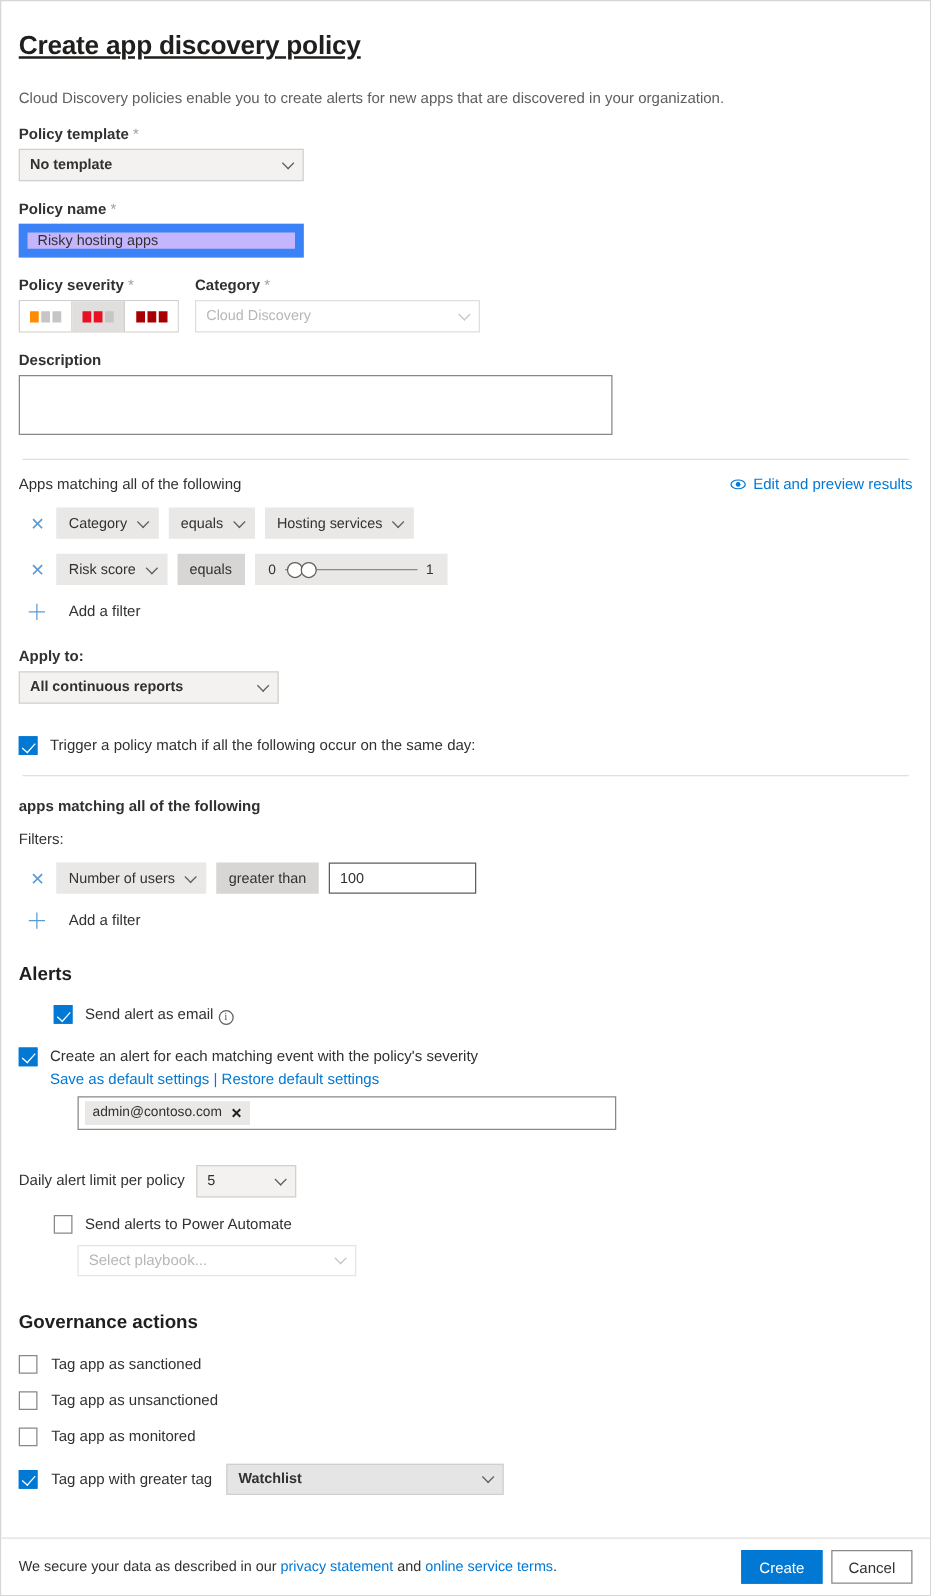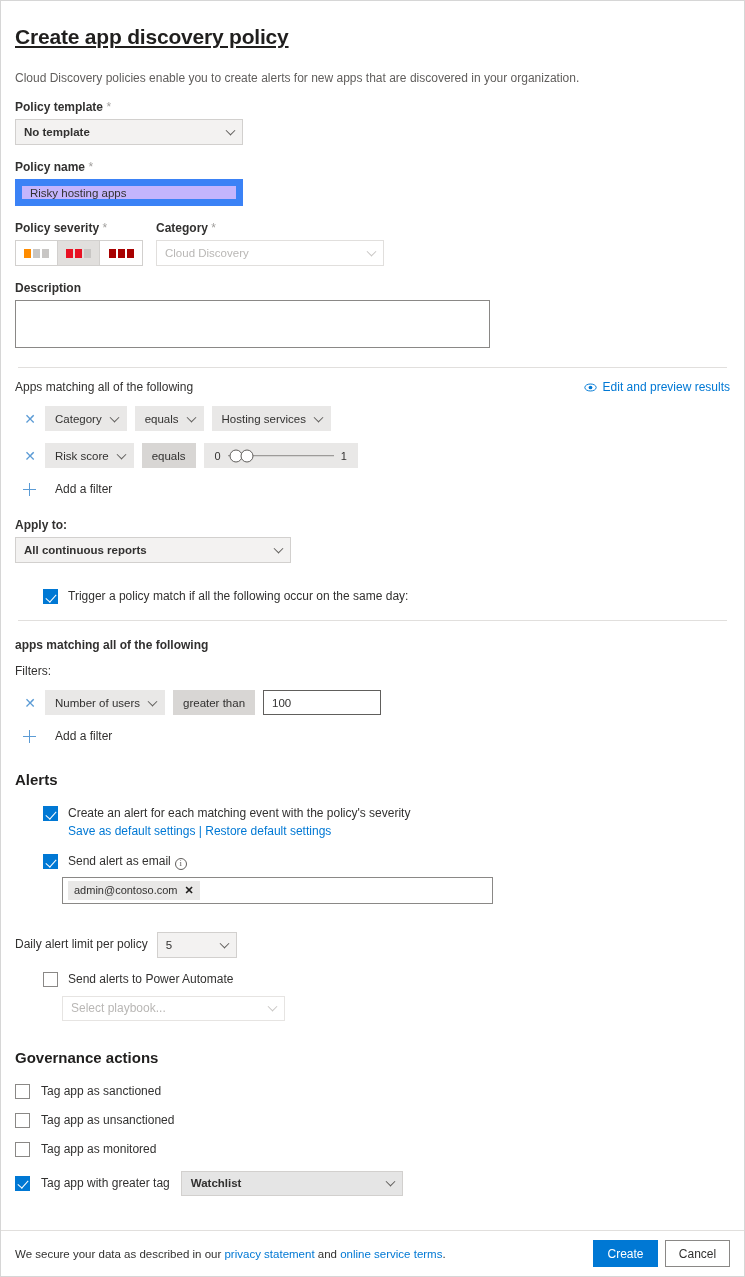--- a/index.html
+++ b/index.html
@@ -191,21 +191,21 @@
   }
   .plus:before, .plus:after {
     content: ""; position: absolute; background: #5b9bd5;
   }
   .plus:before { left: 0; right: 0; top: 6px; height: 1.4px; }
   .plus:after { top: 0; bottom: 0; left: 6px; width: 1.4px; }
 
   .apply-label { font-size: 12px; font-weight: bold; margin-top: 22px; }
 
   
-  .cb-row { display: flex; align-items: flex-start; gap: 10px; margin-left: 28px; }
+  .cb-row { display: flex; align-items: flex-start; gap: 10px; }
   .cb {
     width: 15px; height: 15px;
     border: 1px solid #8a8886;
     background: #fff;
     flex: 0 0 auto;
     position: relative;
     margin-top: 0px;
     cursor: pointer;
   }
   .cb.checked { background: #0078d4; border-color: #0078d4; }
@@ -443,21 +443,21 @@
       </div>
     </div>
 
     <div class="addfilter">
       <span class="plus"></span>
       <span>Add a filter</span>
     </div>
 
     
     <div class="apply-label">Apply to:</div>
-    <div class="select-box" style="width:276px;margin-top:5px">
+    <div class="select-box" style="width:208px;margin-top:5px">
       <span>All continuous reports</span>
       <span class="chev"></span>
     </div>
 
     
     <div class="cb-row" style="margin-top:26px">
       <div class="cb checked"></div>
       <div class="cb-label">Trigger a policy match if all the following occur on the same day:</div>
     </div>
 
@@ -480,40 +480,40 @@
       </div>
     </div>
 
     <div class="addfilter">
       <span class="plus"></span>
       <span>Add a filter</span>
     </div>
 
     
     <h2 class="section">Alerts</h2>
+
+    <div class="cb-row" style="margin-top:16px;margin-left:28px">
+      <div class="cb checked"></div>
+      <div class="cb-label">
+        <span>Send alert as email</span><span class="info-i">i</span>
+      </div>
+    </div>
 
     <div class="cb-row" style="margin-top:18px">
       <div class="cb checked"></div>
       <div>
         <div class="cb-label">Create an alert for each matching event with the policy's severity</div>
         <div class="links-row">
           <a>Save as default settings</a>
           <span class="bar">|</span>
           <a>Restore default settings</a>
         </div>
       </div>
     </div>
 
-    <div class="cb-row" style="margin-top:16px;margin-left:28px">
-      <div class="cb checked"></div>
-      <div class="cb-label">
-        <span>Send alert as email</span><span class="info-i">i</span>
-      </div>
-    </div>
-
     <div class="token-field" style="margin-top:7px;margin-left:47px;width:431px">
       <div class="token">
         <span>admin@contoso.com</span>
         <span class="tx">✕</span>
       </div>
     </div>
 
     <div class="inline-row" style="margin-top:28px;">
       <span class="cb-label">Daily alert limit per policy</span>
       <div class="small-select">

